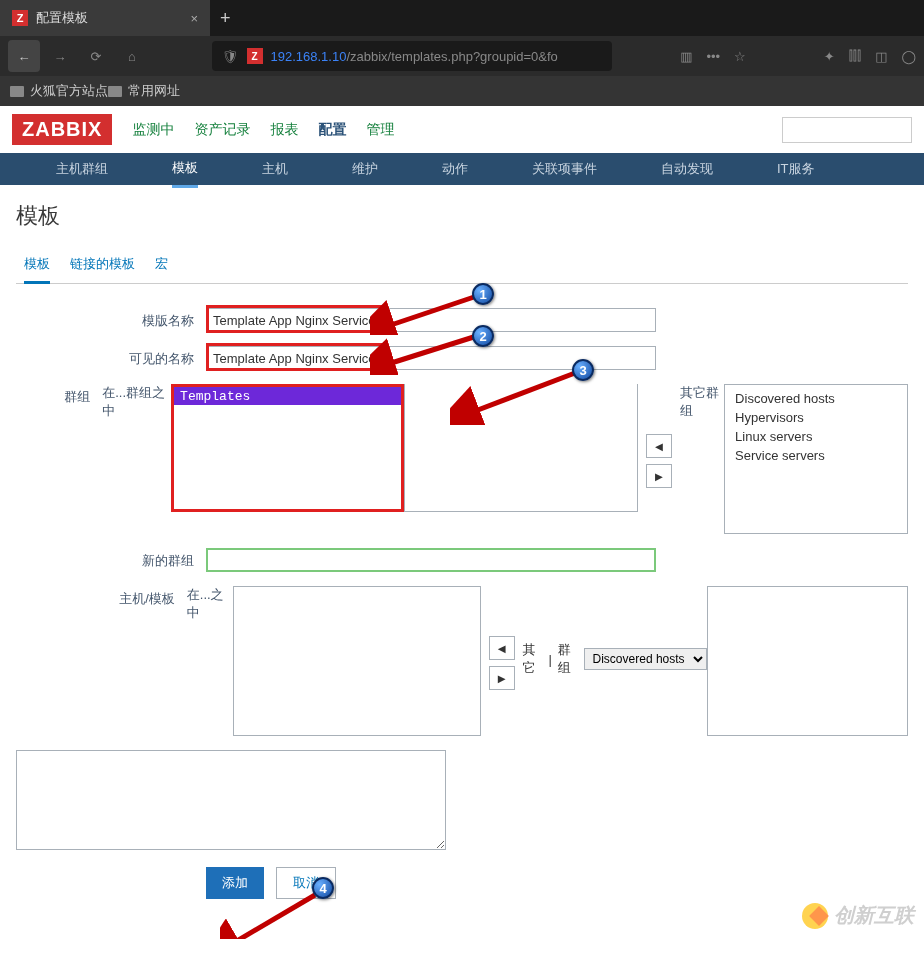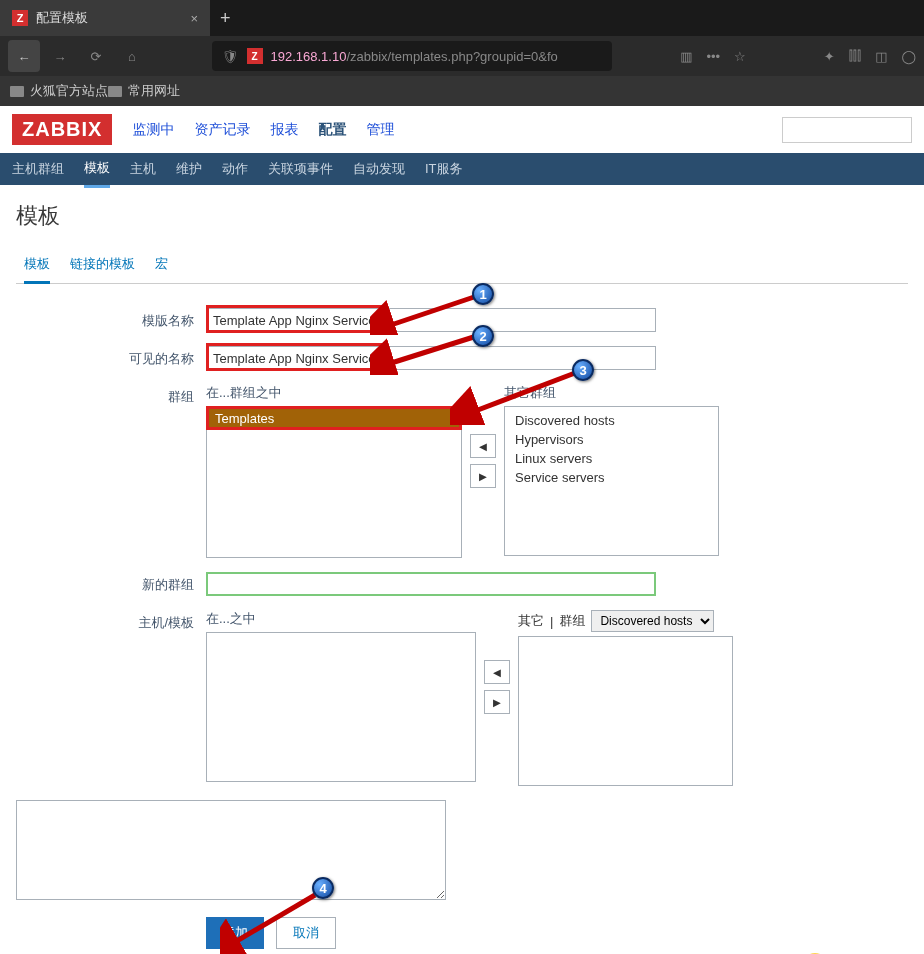--- a/index.html
+++ b/index.html
@@ -10,51 +10,51 @@
 .tab-icon { width: 16px; height: 16px; background: #d32f2f; display: inline-flex; align-items: center; justify-content: center; color: #fff; font-size: 11px; font-weight: bold; }
 .tab-close { color: #aaa; cursor: pointer; margin-left: auto; }
 .new-tab { color: #ccc; padding: 0 10px; font-size: 18px; cursor: pointer; }
 .nav-bar { display: flex; align-items: center; height: 40px; padding: 0 8px; gap: 4px; background: #2b2b2b; }
 .nav-btn { width: 32px; height: 32px; display: flex; align-items: center; justify-content: center; color: #888; cursor: pointer; border-radius: 4px; }
 .nav-btn.back { background: #444; color: #ccc; }
 .url-bar { flex: 0 0 400px; display: flex; align-items: center; background: #1a1a1a; border-radius: 4px; height: 30px; padding: 0 10px; gap: 8px; margin-left: 60px; }
 .url-shield { color: #888; }
 .url-zicon { width: 16px; height: 16px; background: #d32f2f; display: inline-flex; align-items: center; justify-content: center; color: #fff; font-size: 10px; font-weight: bold; }
 .url-text { color: #ccc; font-size: 13px; white-space: nowrap; overflow: hidden; }
-.url-text .host { color: #f9a8d4; }
+.url-text .host { color: #3b82f6; }
 .url-text .path { color: #888; }
 .nav-right { margin-left: auto; display: flex; gap: 14px; color: #888; align-items: center; }
 .bookmark-bar { display: flex; align-items: center; height: 30px; background: #343434; padding: 0 10px; }
 .bookmark { display: flex; align-items: center; gap: 6px; color: #ccc; font-size: 13px; cursor: pointer; }
 .folder-icon { width: 14px; height: 11px; background: #888; display: inline-block; border-radius: 1px; }
 .zabbix-area { background: #fff; }
 .top-nav { display: flex; align-items: center; padding: 8px 12px; gap: 20px; background: #fff; }
 .logo { background: #d32f2f; color: #fff; font-weight: bold; font-size: 20px; padding: 4px 10px; letter-spacing: 1px; font-family: Arial; }
 .top-menu { display: flex; gap: 20px; }
-.top-menu-item { color: #1d4ed8; font-size: 14px; cursor: pointer; }
+.top-menu-item { color: #15803d; font-size: 14px; cursor: pointer; }
 .top-menu-item.active { color: #2b5278; font-weight: bold; }
 .search-box { margin-left: auto; border: 1px solid #ccc; height: 26px; width: 130px; }
 .sub-nav { background: #2a4d6e; display: flex; padding: 0 12px; height: 32px; align-items: center; gap: 20px; }
-.sub-nav-item { color: #c8d4e0; font-size: 13px; cursor: pointer; padding: 8px 0; }
+.sub-nav-item { color: #c8d4e0; font-size: 13px; cursor: pointer; padding: 8px 0; margin-left: 44px; }
 .sub-nav-item.active { color: #fff; border-bottom: 3px solid #5fa8e8; }
 .content { padding: 16px; position: relative; }
 .page-title { font-size: 22px; color: #383838; margin-bottom: 16px; font-weight: normal; }
 .form-tabs { border-bottom: 1px solid #ccc; display: flex; gap: 20px; padding-left: 8px; }
 .form-tab { padding: 8px 0; color: #0275b8; font-size: 13px; cursor: pointer; }
 .form-tab.active { border-bottom: 3px solid #0275b8; margin-bottom: -1px; }
 .form-body { padding: 24px 0; }
 .form-row { display: flex; align-items: flex-start; margin-bottom: 14px; }
 .form-label { width: 190px; text-align: right; padding-right: 12px; padding-top: 4px; color: #44566c; font-size: 13px; }
 .form-field { flex: 1; }
 .text-input { width: 450px; height: 24px; border: 1px solid #a8b0b8; padding: 0 6px; font-size: 13px; color: #333; }
 .group-row { display: flex; gap: 8px; align-items: flex-start; }
-.group-col { display: flex; flex-direction: column; }
+.group-col { display: flex; }
 .group-header { font-size: 13px; color: #44566c; margin-bottom: 4px; }
 .listbox-item { padding: 2px 6px; cursor: pointer; }
-.listbox-item.selected { background: #a16207; color: #fff; }
+.listbox-item.selected { background: #6d28d9; color: #fff; font-family: Liberation Mono, monospace; }
 .listbox-tall { width: 270px; height: 150px; border: 1px solid #a8b0b8; font-size: 13px; padding: 4px; overflow: auto; }
 .arrow-btns { display: flex; flex-direction: column; gap: 6px; margin-top: 50px; }
 .arrow-btn { width: 26px; height: 24px; border: 1px solid #a8b0b8; background: #fff; cursor: pointer; font-size: 13px; color: #333; }
 .select-box { height: 22px; border: 1px solid #a8b0b8; font-size: 12px; padding: 0 4px; }
 .empty-list { width: 270px; height: 150px; border: 1px solid #a8b0b8; }
 .new-group-input { width: 450px; height: 24px; border: 2px solid #7bc97b; padding: 0 6px; }
 .textarea { width: 430px; height: 100px; border: 1px solid #a8b0b8; resize: both; }
 .btn-row { display: flex; gap: 12px; margin-left: 190px; margin-top: 10px; }
 .btn-primary { background: #1e6fb8; color: #fff; border: none; padding: 6px 16px; font-size: 13px; cursor: pointer; }
 .btn-secondary { background: #fff; color: #0275b8; border: 1px solid #a8b0b8; padding: 6px 16px; font-size: 13px; cursor: pointer; }

